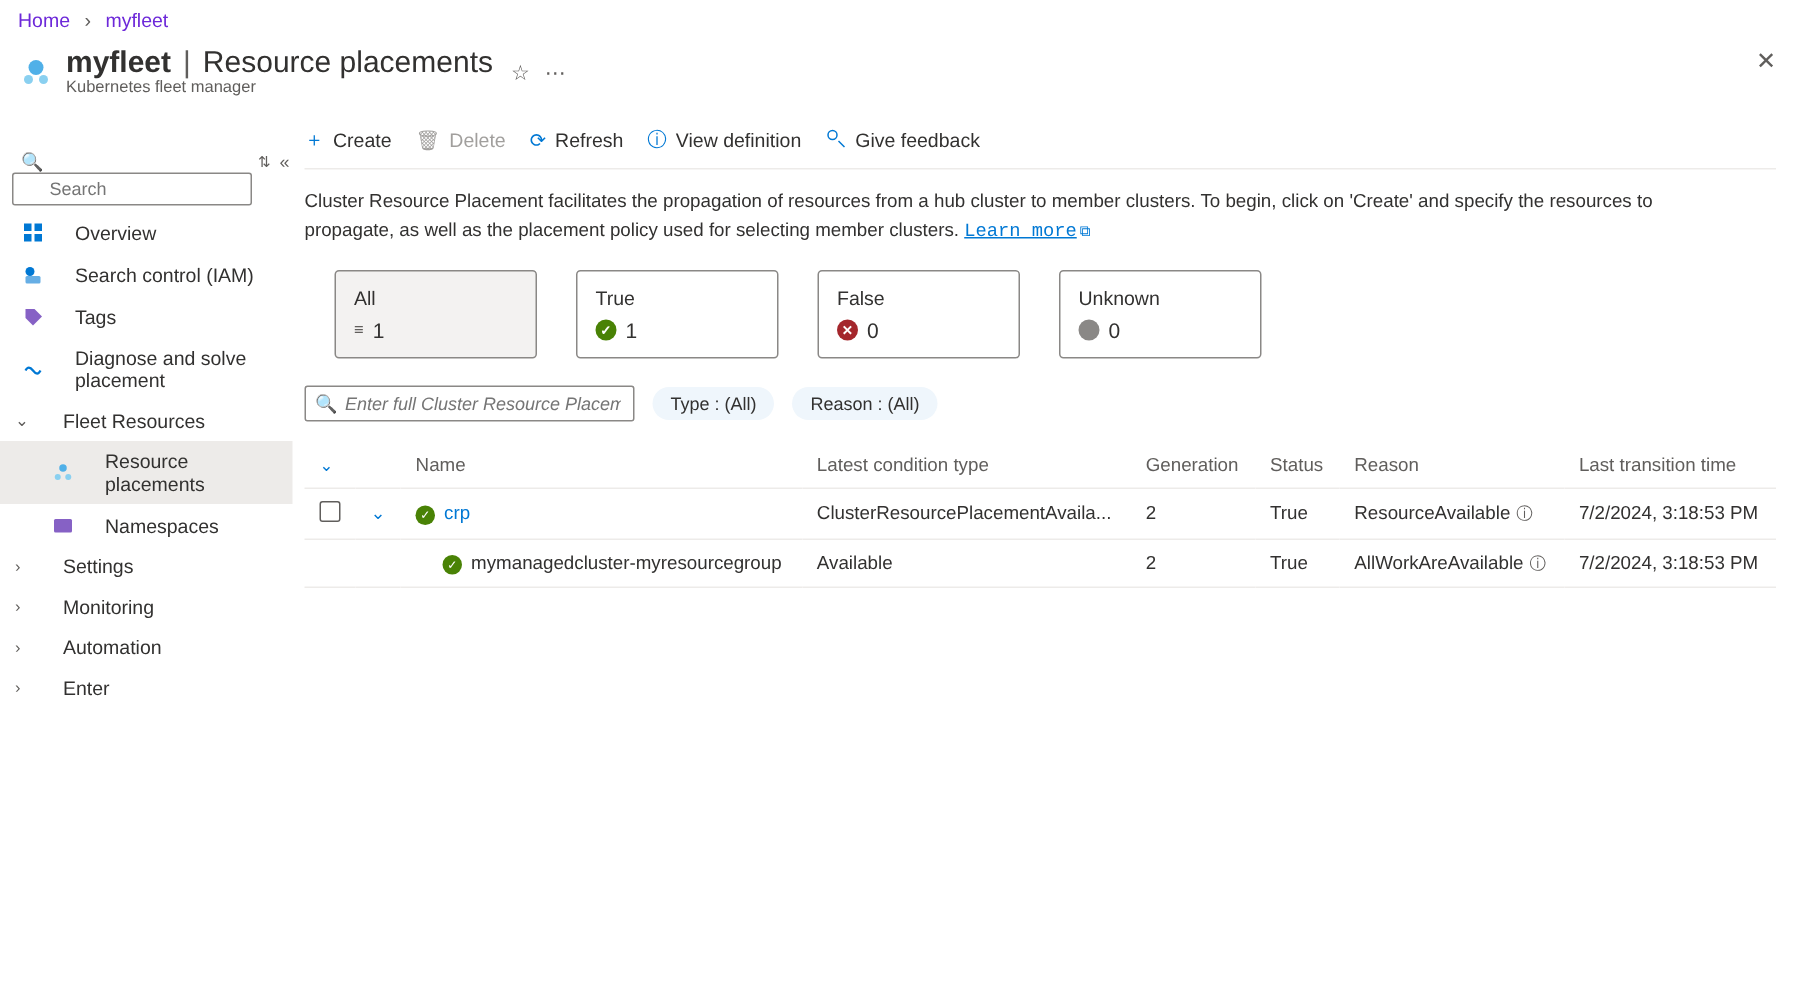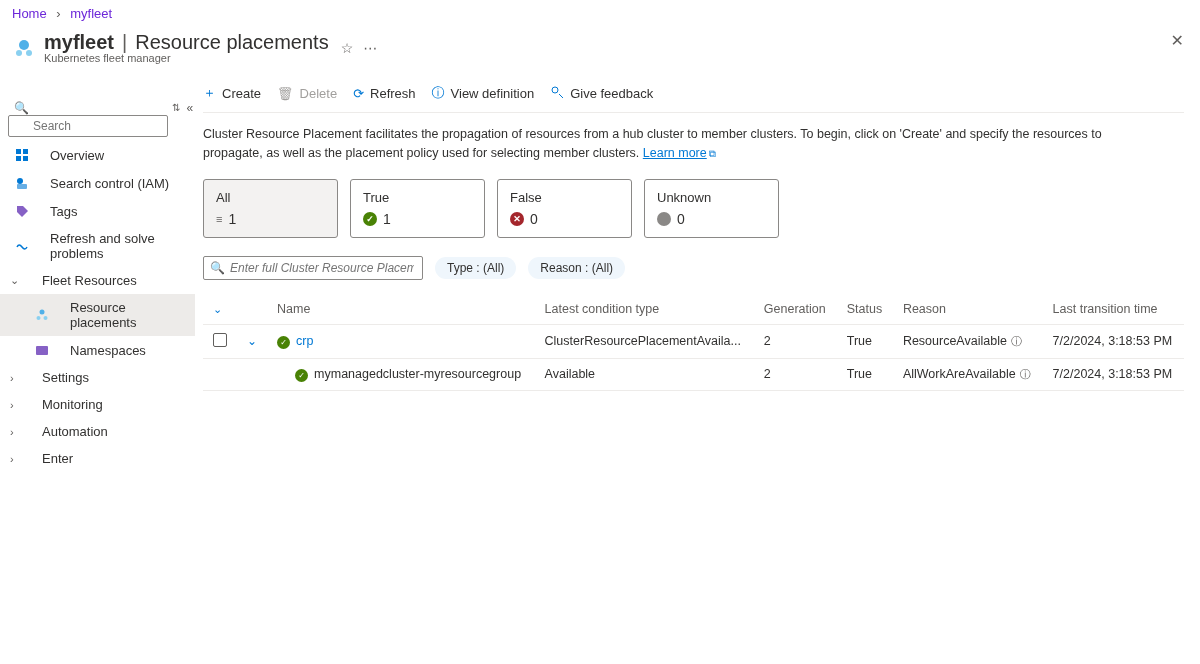--- a/index.html
+++ b/index.html
@@ -40,25 +40,25 @@
   
   .main { flex: 1; padding: 0 16px 16px 8px; min-width: 0; }
   .toolbar { display: flex; align-items: center; gap: 16px; padding: 10px 0; font-size: 13px; border-bottom: none; }
   .tool-btn { display: inline-flex; align-items: center; gap: 6px; cursor: pointer; color: #323130; }
   .tool-btn .icon { color: #0078d4; }
   .tool-btn.disabled { color: #a19f9d; }
   .tool-btn.disabled .icon { color: #a19f9d; }
   .divider-line { height: 1px; background: #edebe9; margin-bottom: 12px; }
 
   .info-text { font-size: 12.5px; color: #323130; line-height: 1.5; margin-bottom: 16px; padding-right: 40px; }
-  .info-text a { color: #0078d4; text-decoration: underline; }
+  .info-text a { color: #0078d4; text-decoration: underline; font-family: Liberation Mono, monospace; }
   .ext-link { font-size: 10px; color: #0078d4; margin-left: 2px; }
 
   
-  .cards { display: flex; gap: 12px; margin-bottom: 18px; }
+  .cards { display: flex; gap: 26px; margin-bottom: 18px; margin-left: 20px; }
   .card { border: 1px solid #8a8886; border-radius: 3px; width: 135px; padding: 10px 12px; cursor: pointer; }
   .card.selected { background: #f3f2f1; border-color: #8a8886; }
   .card-label { font-size: 13px; margin-bottom: 6px; }
   .card-value { display: flex; align-items: center; gap: 6px; font-size: 14px; }
   .status-dot { width: 14px; height: 14px; border-radius: 50%; display: inline-flex; align-items: center; justify-content: center; color: #fff; font-size: 9px; font-weight: bold; }
   .status-dot.green { background: #498205; }
   .status-dot.red { background: #a4262c; }
   .status-dot.gray { background: #8a8886; }
   .list-glyph { color: #605e5c; font-size: 11px; }
 
@@ -150,21 +150,21 @@
           </svg>
         </span>
       <span>Tags</span>
     </div>
     <div class="nav-item">
       <span class="nav-icon">
           <svg width="14" height="14">
             <path d="M2 8 Q4 4 7 8 T12 8" stroke="#0078d4" stroke-width="1.5" fill="none"></path>
           </svg>
         </span>
-      <span>Refresh and solve problems</span>
+      <span>Diagnose and solve placement</span>
     </div>
     <div class="nav-item section">
       <span class="chev">⌄</span>
       <span>Fleet Resources</span>
     </div>
     <div class="nav-item sub active">
       <span class="nav-icon">
           <svg width="14" height="14">
             <circle cx="7" cy="4" r="2.5" fill="#50b0e8"></circle>
             <circle cx="3.5" cy="10" r="2" fill="#8ad0f0"></circle>

